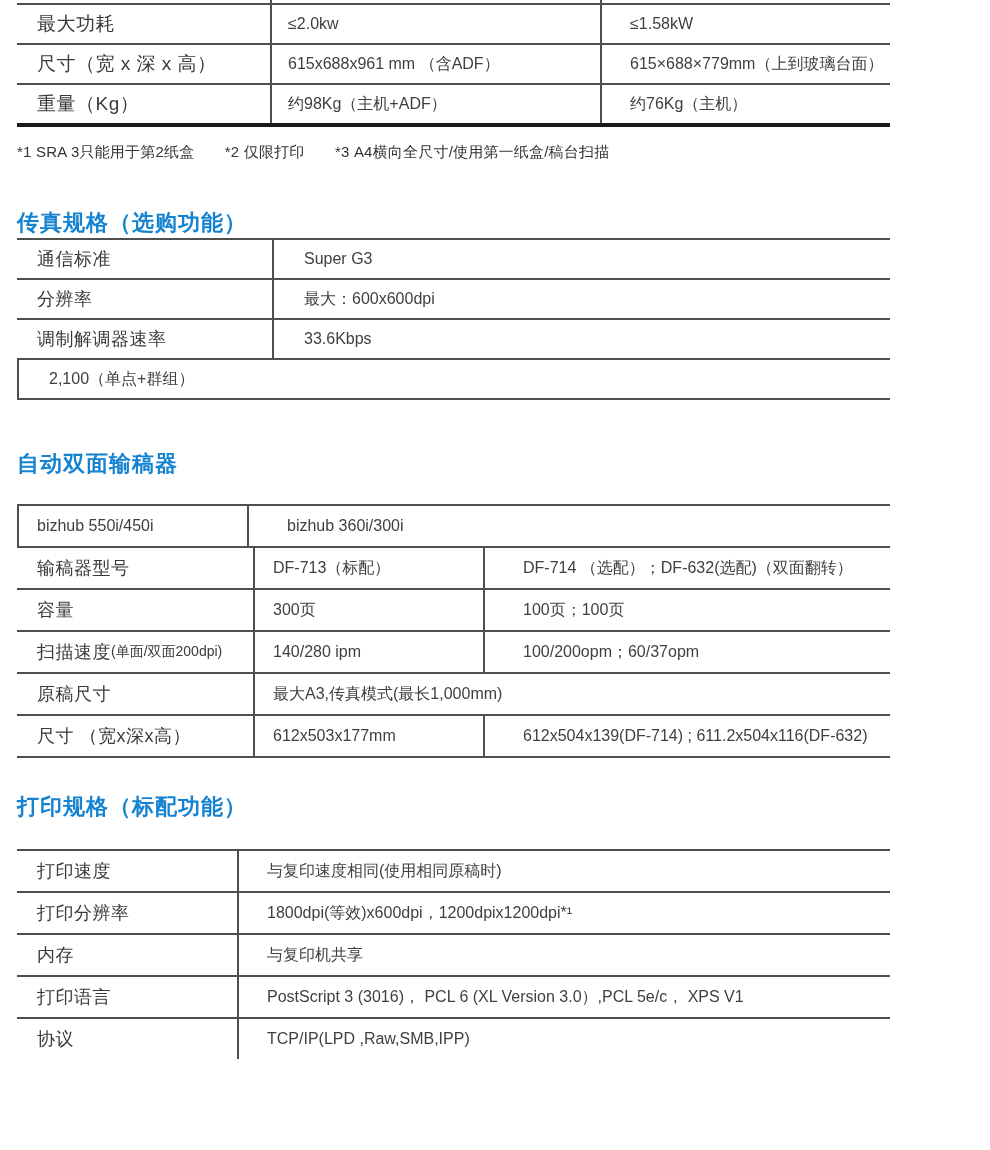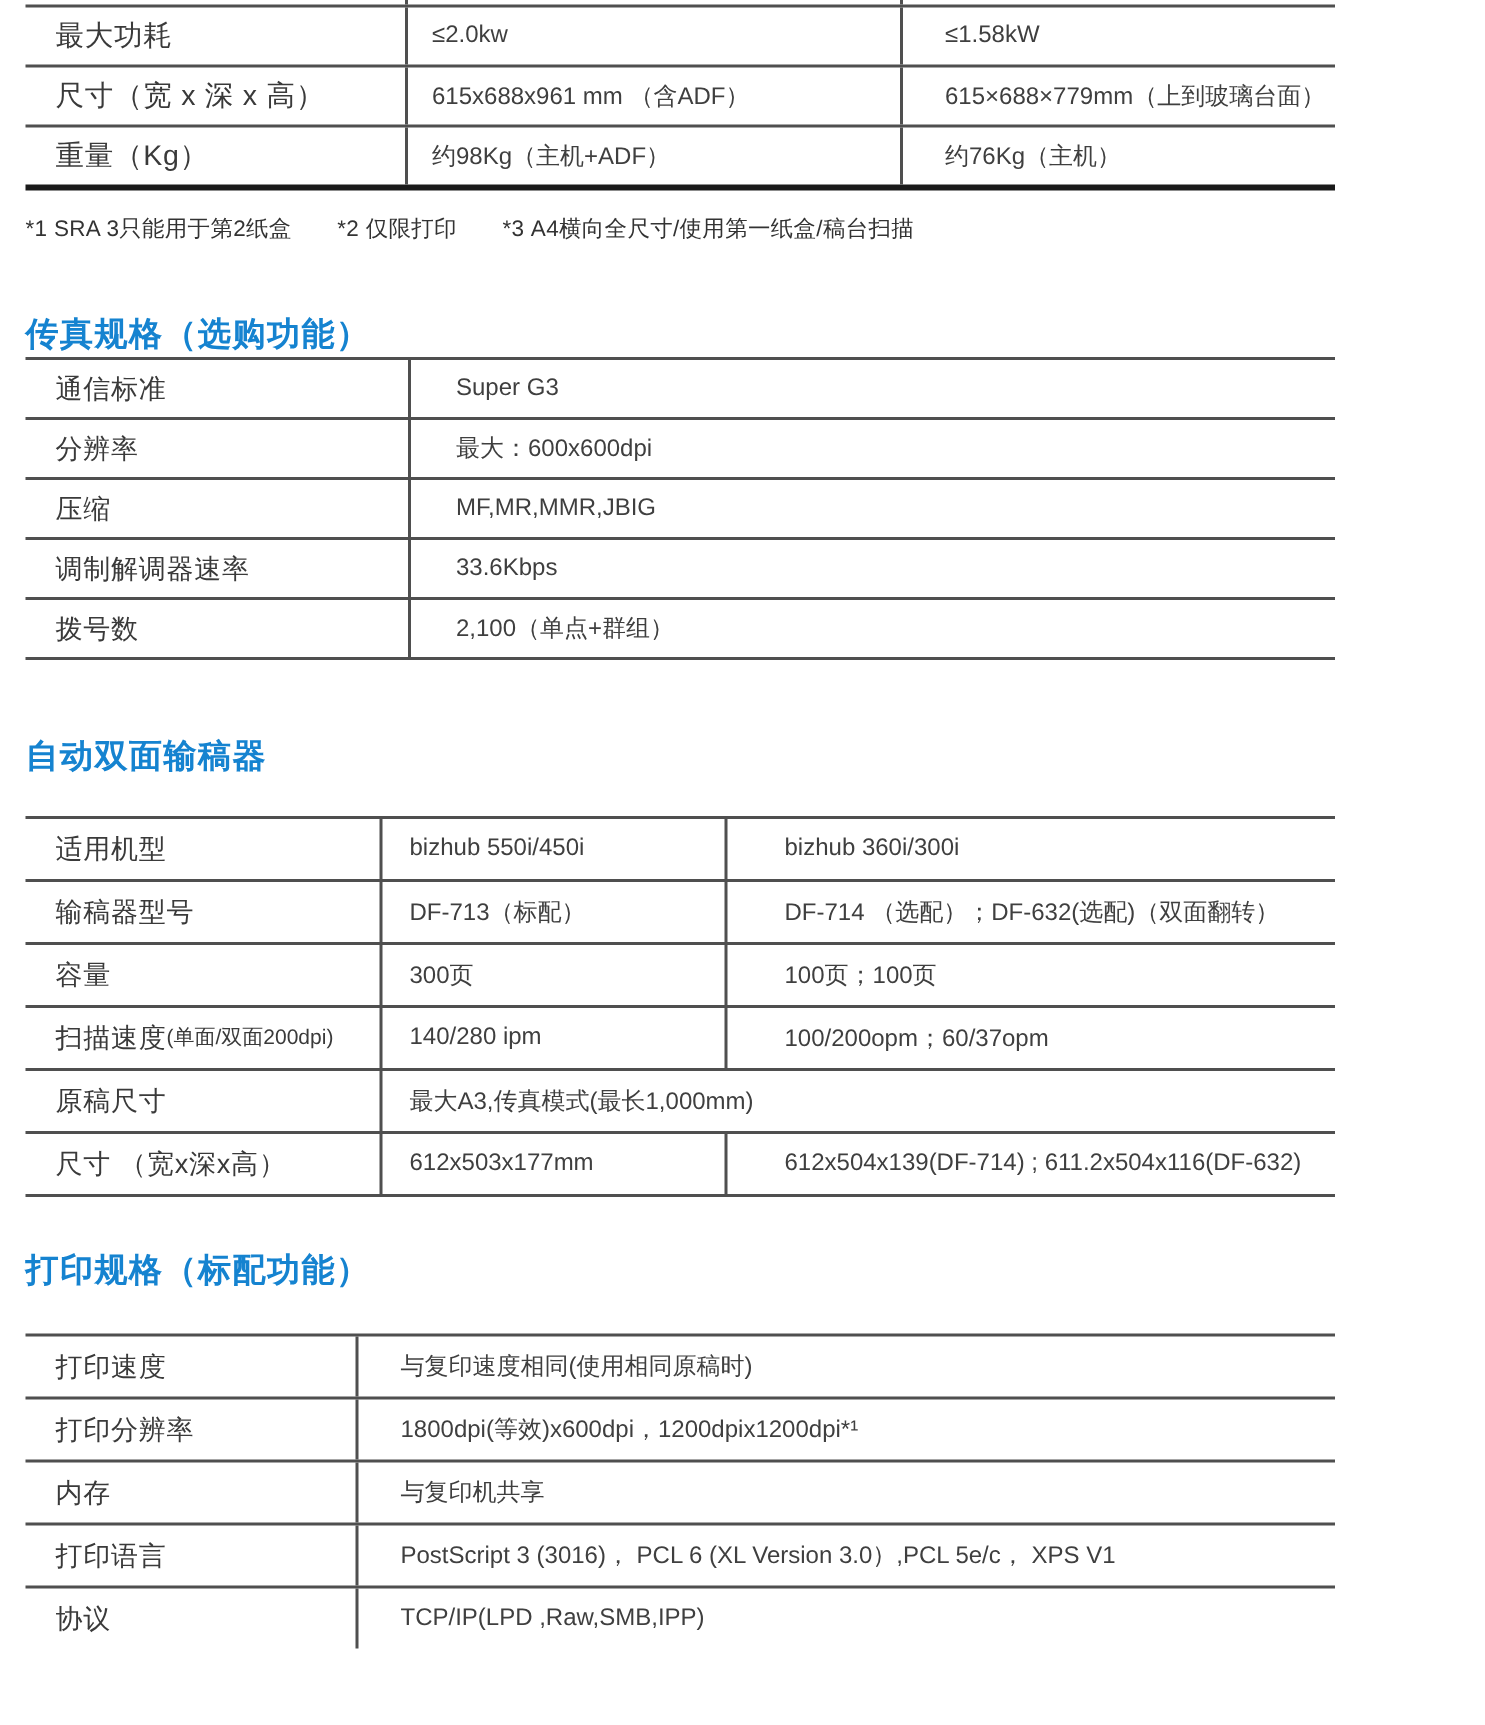--- a/index.html
+++ b/index.html
@@ -87,37 +87,31 @@
   <div class="tbl fax-table">
     <div class="row">
       <div class="cell c0 lbl">通信标准</div>
       <div class="cell c1 val vline">Super G3</div>
     </div>
     <div class="row">
       <div class="cell c0 lbl">分辨率</div>
       <div class="cell c1 val vline">最大：600x600dpi</div>
     </div>
     <div class="row">
-      <div class="cell c0 lbl">压缩</div>
-      <div class="cell c1 val vline">MF,MR,MMR,JBIG</div>
-    </div>
-    <div class="row">
       <div class="cell c0 lbl">调制解调器速率</div>
       <div class="cell c1 val vline">33.6Kbps</div>
     </div>
     <div class="row">
-      <div class="cell c0 lbl">拨号数</div>
       <div class="cell c1 val vline">2,100（单点+群组）</div>
     </div>
   </div>
 
   <div class="section-heading h-adf" style="color: rgb(21, 131, 208);">自动双面输稿器</div>
   <div class="tbl adf-table">
     <div class="row">
-      <div class="cell c0 lbl">适用机型</div>
       <div class="cell c1 val vline">bizhub 550i/450i</div>
       <div class="cell c2 val vline">bizhub 360i/300i</div>
     </div>
     <div class="row">
       <div class="cell c0 lbl">输稿器型号</div>
       <div class="cell c1 val vline">DF-713（标配）</div>
       <div class="cell c2 val vline">DF-714 （选配）；DF-632(选配)（双面翻转）</div>
     </div>
     <div class="row">
       <div class="cell c0 lbl">容量</div>

